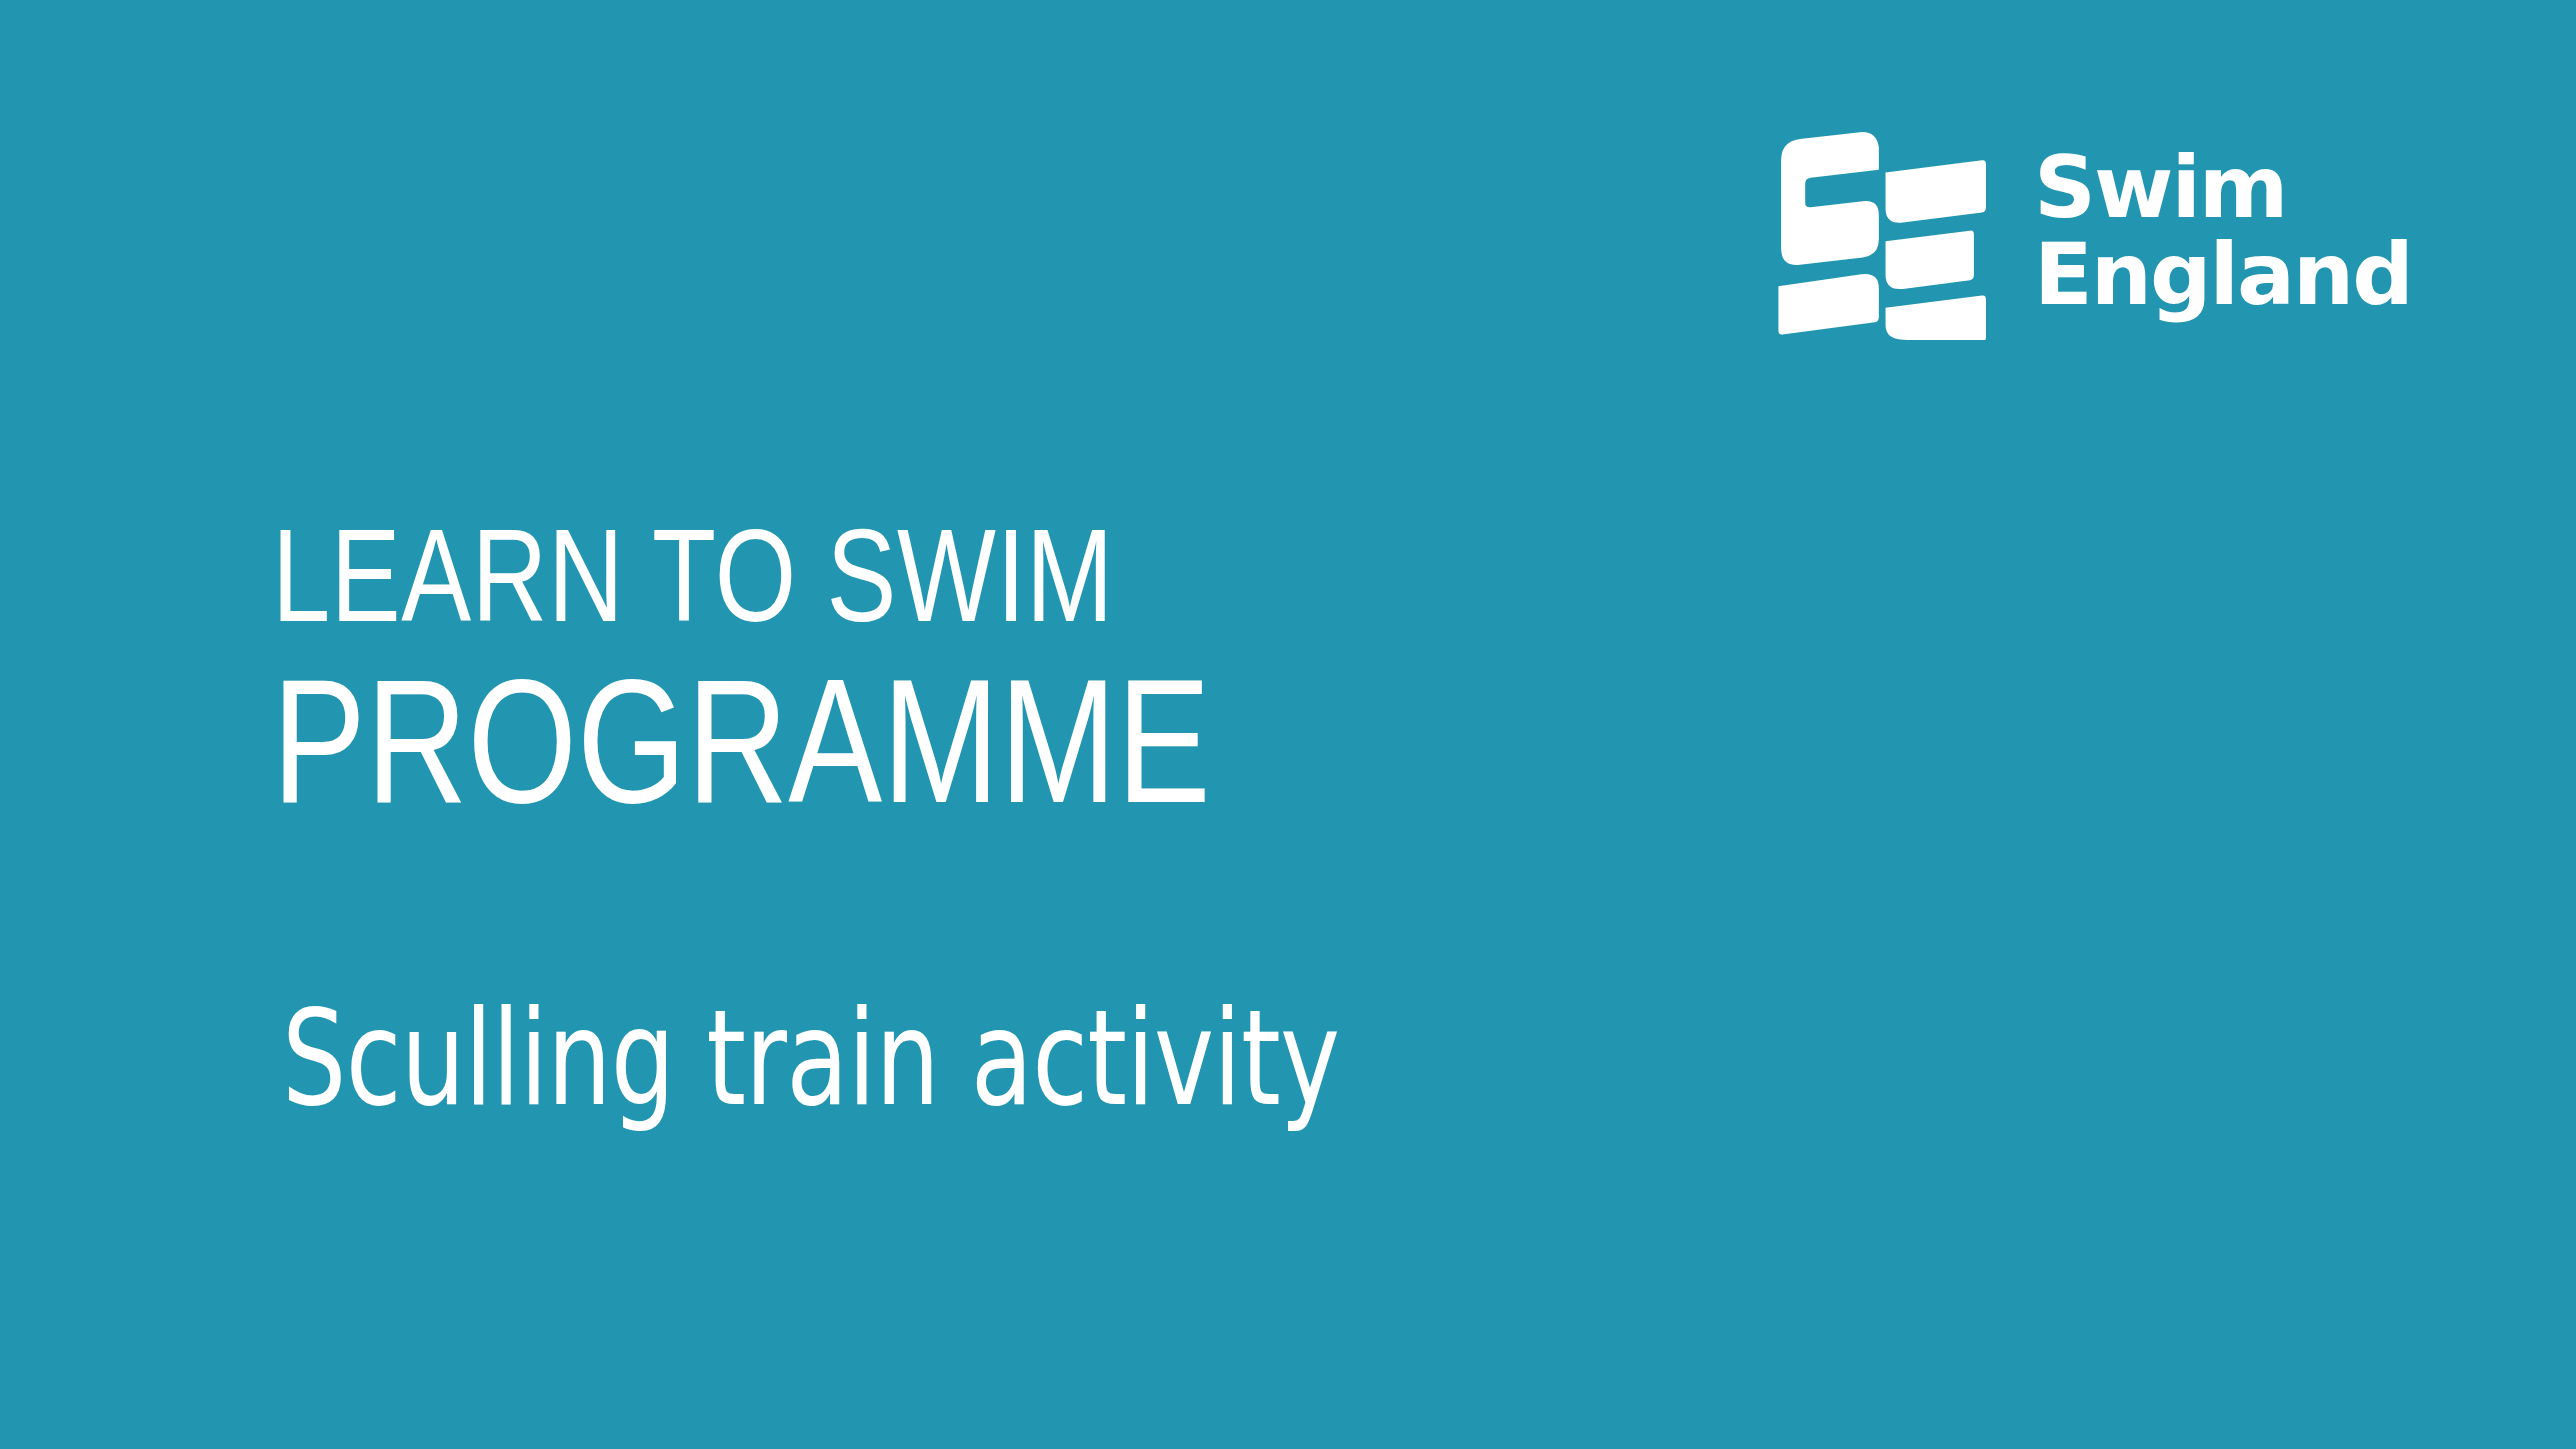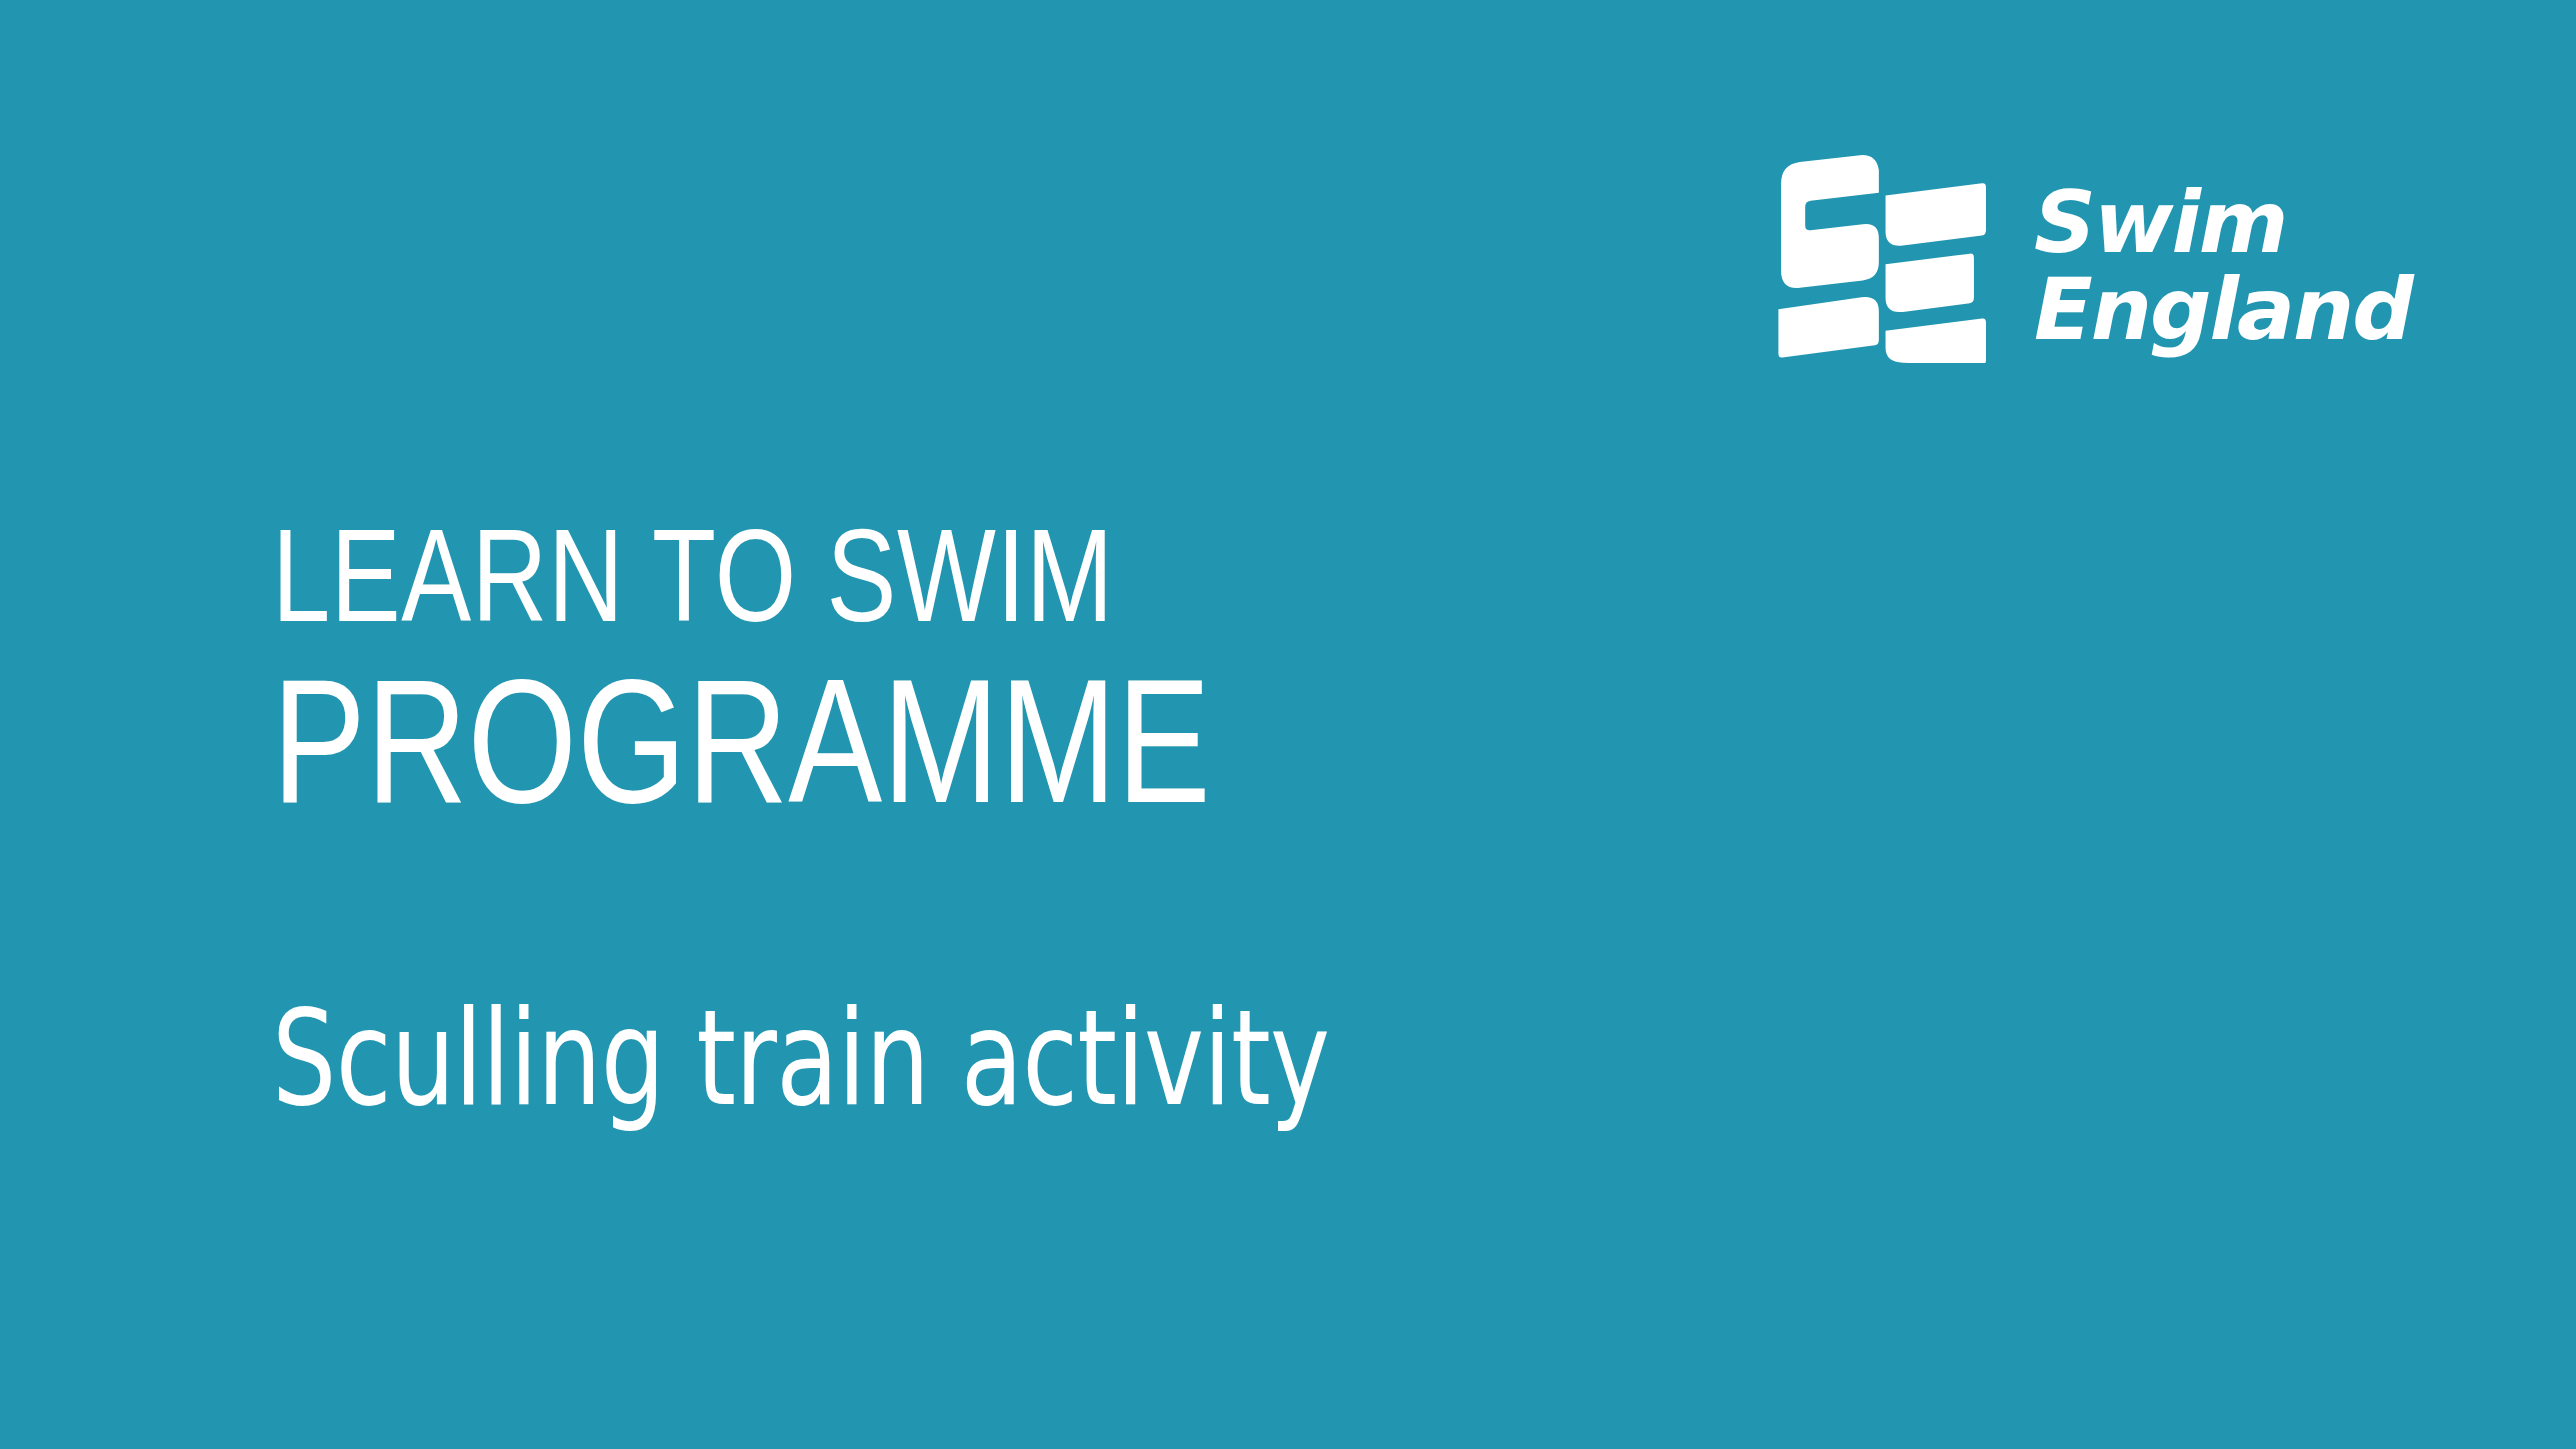--- a/index.html
+++ b/index.html
@@ -21,26 +21,25 @@
     position: relative;
     width: 2576px;
     height: 1449px;
     background: #2296b0;
   }
 
   
   #logo-lockup {
     position: absolute;
     left: 1761px;
-    top: 151px;
+    top: 132px;
     width: 671px;
     height: 215px;
     display: flex;
-    align-items: center;
-    font-style: italic;
+    align-items: flex-start;
   }
 
   #logo-mark {
     width: 231px;
     height: 208px;
     flex: 0 0 auto;
   }
 
   #logo-wordmark {
     margin-left: 42px;
@@ -89,21 +88,21 @@
     font-size: 176px;
     line-height: 1.0;
     letter-spacing: 0px;
     margin-top: 12px;
     transform: scaleX(0.80);
   }
 
   
   #subtitle-block {
     position: absolute;
-    left: 272px;
+    left: 282px;
     top: 993px;
     width: 1610px;
   }
 
   #subtitle-text {
     color: #ffffff;
     font-family: "DejaVu Sans Condensed", "Liberation Sans Narrow", "Liberation Sans", sans-serif;
     font-weight: 400;
     font-size: 131px;
     line-height: 1.0;

